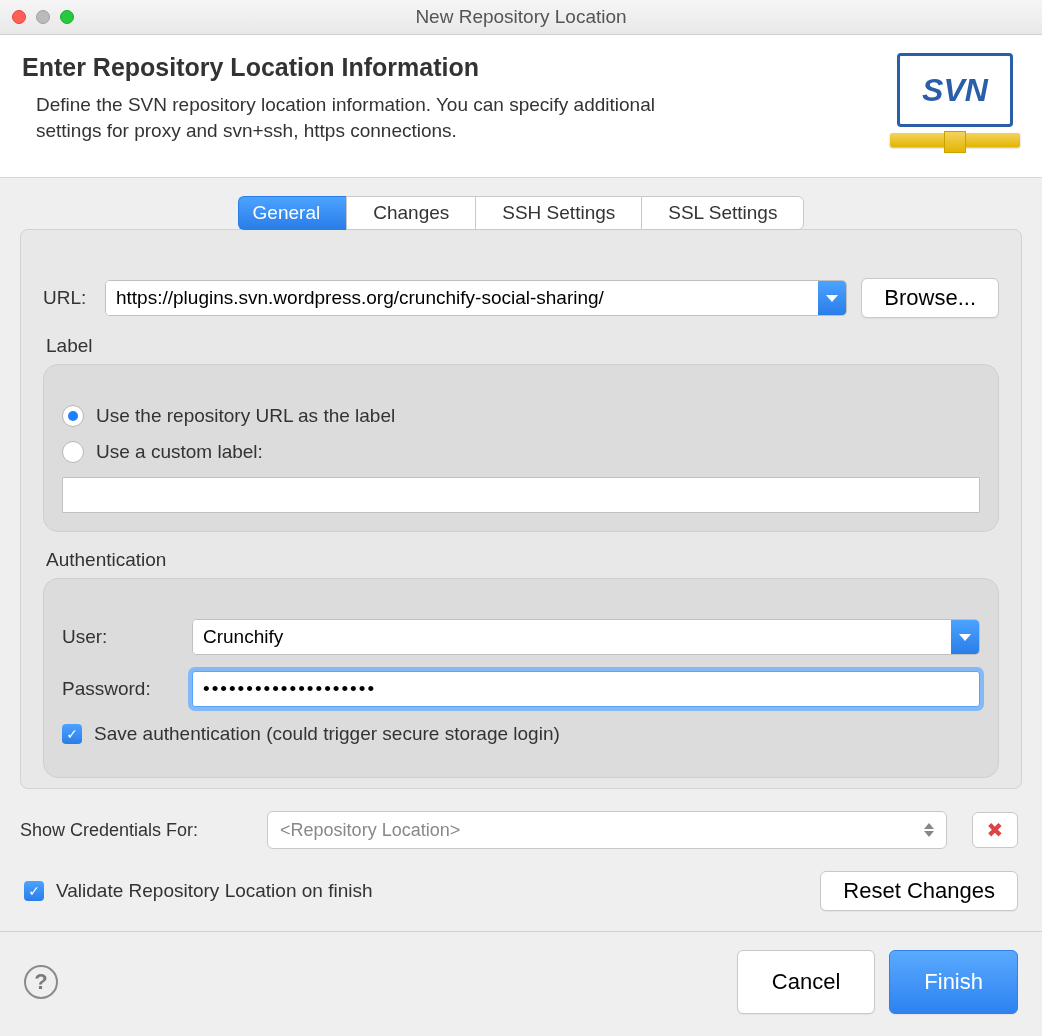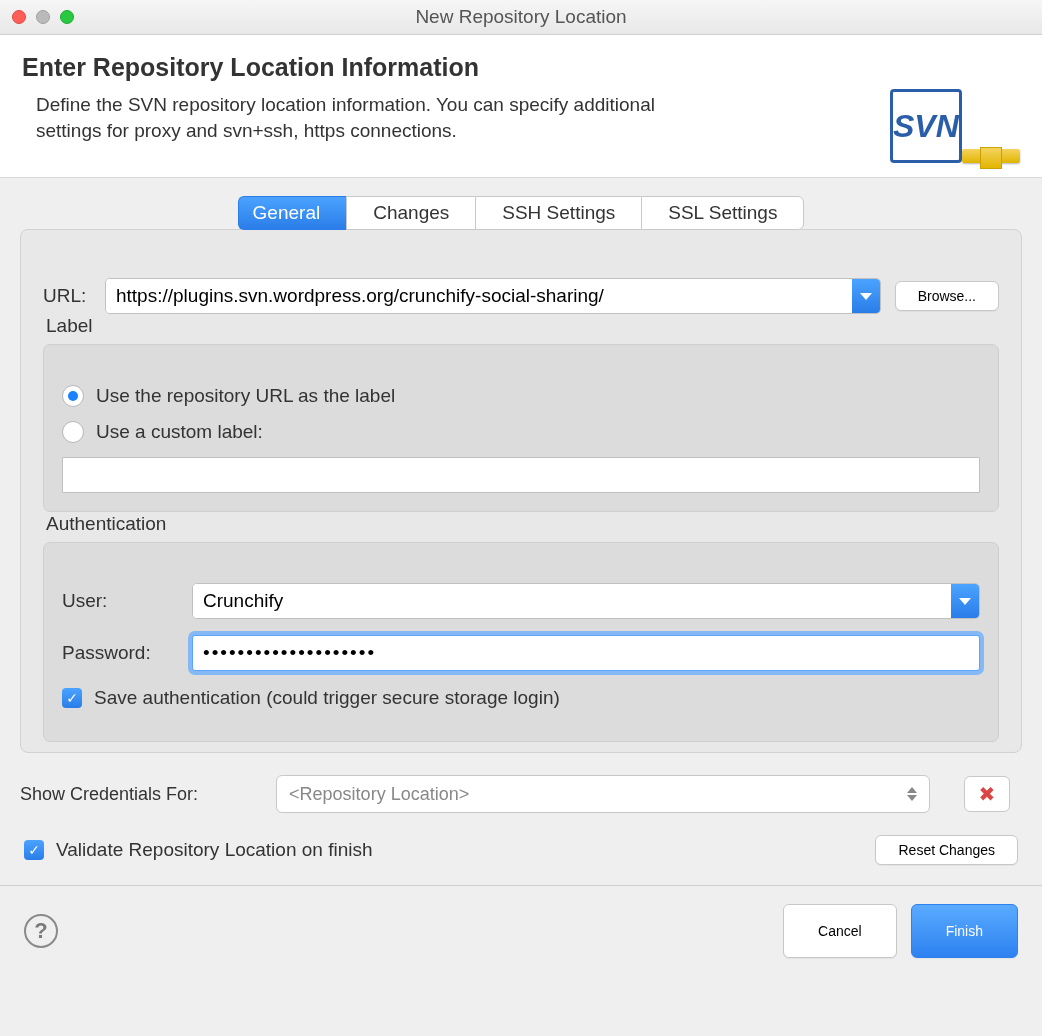--- a/index.html
+++ b/index.html
@@ -36,21 +36,21 @@
   border-bottom: 1px solid #d8d8d8;
   display: flex;
   justify-content: space-between;
   align-items: flex-start;
 }
 .header h1 { font-size: 25px; font-weight: 600; margin-bottom: 10px; }
 .header p { font-size: 19px; color: #333; line-height: 1.35; max-width: 640px; padding-left: 14px;}
 .svn-logo {
   width: 130px; height: 110px;
   border: none;
-  display: flex; flex-direction: row; align-items: flex-end;
+  display: flex; flex-direction: column; align-items: center;
 }
 .svn-box {
   width: 116px; height: 74px; border: 3px solid #2b5ea8; background: #fff;
   display:flex; align-items:center; justify-content:center;
   font-weight: 800; font-size: 32px; color: #2b5ea8; font-style: italic;
   border-radius: 4px;
 }
 .svn-bar {
   width: 130px; height: 14px; background: linear-gradient(#f4d35e,#e2b500);
   margin-top: 6px; position: relative; border-radius: 2px;
@@ -91,30 +91,30 @@
 .combo input {
   flex:1; border:none; outline:none; font-size: 19px; padding: 0 10px; height: 100%;
 }
 .combo .arrow {
   width: 28px; height: 100%; background: linear-gradient(#4ba3ff,#2a7de8);
   display:flex; align-items:center; justify-content:center;
 }
 .chev { width:0; height:0; border-left:6px solid transparent; border-right:6px solid transparent; border-top:7px solid #fff;}
 .btn {
   background: #fff; border: 1px solid #c8c8c8; border-radius: 6px;
-  font-size: 14px; padding: 6px 22px; cursor: default;
+  font-size: 22px; padding: 6px 22px; cursor: default;
   box-shadow: 0 1px 1px rgba(0,0,0,.05);
 }
 .btn.primary {
   background: linear-gradient(#5aaaff,#2d82f0); color:#fff; border-color:#2d82f0;
   padding: 18px 34px;
 }
 .fieldset {
-  background: #dcdcdc; border: 1px solid #cfcfcf; border-radius: 7px;
-  padding: 40px 18px 18px 18px; margin-top: 30px; position: relative;
+  background: #dcdcdc; border: 1px solid #cfcfcf; border-radius: 15px;
+  padding: 40px 18px 18px 18px; margin-top: 46px; position: relative;
 }
 .fieldset .legend {
   position: absolute; top: -30px; left: 0; font-size: 19px; padding: 0 2px;
 }
 .radio-row, .check-row { display: flex; align-items: center; gap: 12px; margin-bottom: 14px; font-size: 19px;}
 .radio {
   width: 22px; height: 22px; border-radius: 50%; background: #fff; border: 1px solid #b8b8b8;
   display:flex; align-items:center; justify-content:center;
 }
 .radio.checked::after { content:""; width:10px; height:10px; border-radius:50%; background:#1a82ff;}
@@ -123,21 +123,21 @@
   font-size: 19px; padding: 0 10px;
 }
 .auth .row2 { display:flex; align-items:center; gap: 16px; margin-bottom: 16px;}
 .auth label.lbl2 { width: 114px; font-size: 19px;}
 .pwfocus { box-shadow: 0 0 0 4px rgba(96,170,255,.7); border-color:#5aa3ff !important;}
 .checkbox {
   width: 20px; height: 20px; border-radius: 4px; background: linear-gradient(#4ba3ff,#2a7de8);
   display:flex; align-items:center; justify-content:center; color:#fff; font-size:14px;
 }
 .mid {
-  display:flex; align-items:center; gap: 34px; padding: 22px 32px 8px 20px;
+  display:flex; align-items:center; gap: 25px; padding: 22px 24px 8px 20px;
 }
 .select {
   flex:1; background:#fff; border:1px solid #c8c8c8; border-radius:6px; height:38px;
   display:flex; align-items:center; padding: 0 12px; color:#888; justify-content:space-between;margin-left:44px;
 }
 .updown { display:flex; flex-direction:column; gap:2px;}
 .updown .c { width:0;height:0;border-left:5px solid transparent;border-right:5px solid transparent;}
 .updown .up{border-bottom:6px solid #888;}
 .updown .dn{border-top:6px solid #888;}
 .iconbtn {

